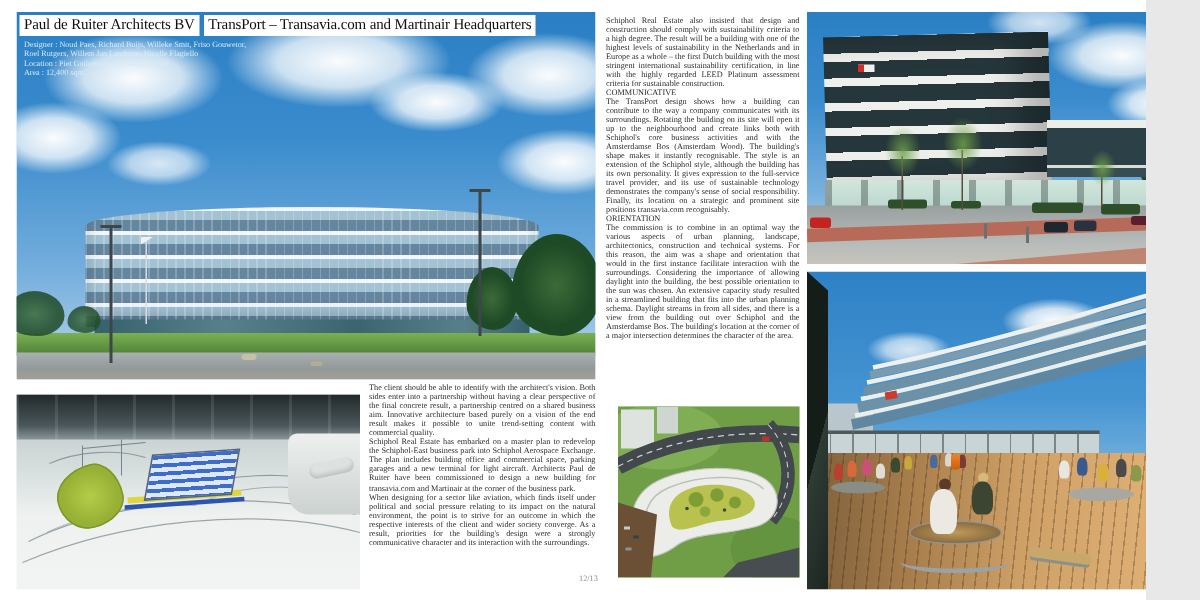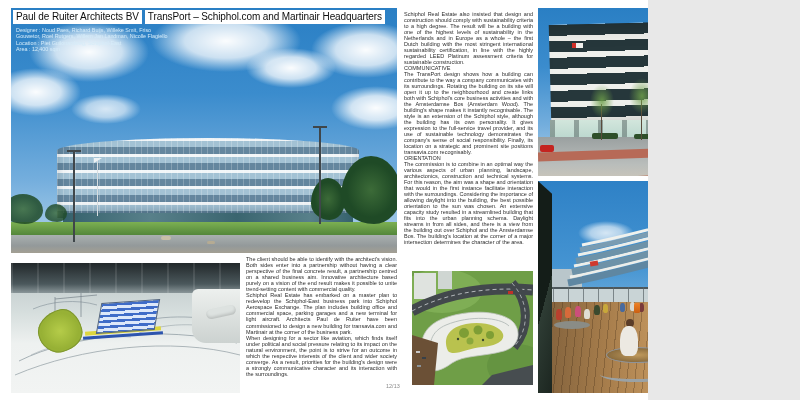--- a/index.html
+++ b/index.html
@@ -1,17 +1,17 @@
 <!DOCTYPE html>
 <html><head>
 <meta charset="utf-8">
 <style>
   html,body{margin:0;padding:0;background:#e8e8e8;}
-  #page{position:relative;width:648px;height:400px;background:#ffffff;overflow:hidden;
-        font-family:Liberation Sans, sans-serif;}
+  #page{position:relative;width:764px;height:400px;background:#ffffff;overflow:hidden;
+        font-family:Liberation Serif, serif;}
   .abs{position:absolute;}
   .photo{position:absolute;overflow:hidden;}
 
   
   #header{left:13px;top:10px;display:flex;gap:3px;z-index:30;}
   #header .seg{background:#ffffff;color:#0e0e0e;font-size:10px;line-height:11px;
                padding:1px 3px 2px 3px;white-space:nowrap;letter-spacing:-0.1px;}
 
   
   #credits{left:16px;top:27px;width:152px;z-index:30;color:#d6ecf9;
@@ -147,21 +147,21 @@
     <div class="lamp" style="left:62px;top:142px;height:92px;"></div>
     <div class="lamp" style="left:308px;top:118px;height:98px;"></div>
     <div style="position:absolute;left:86px;top:150px;width:1px;height:58px;background:#d8dde0;"></div>
     <div style="position:absolute;left:83px;top:150px;width:8px;height:5px;background:#eef2f4;clip-path:polygon(0 0,100% 0,0 100%);"></div>
     <div style="position:absolute;left:150px;top:228px;width:10px;height:4px;background:#c8bfa8;border-radius:2px;"></div>
     <div style="position:absolute;left:196px;top:233px;width:8px;height:3px;background:#b5ab93;border-radius:2px;"></div>
   </div>
 
   <div class="abs" id="header">
     <div class="seg">Paul de Ruiter Architects BV</div>
-    <div class="seg">TransPort – Schiphol.com and Martinair Headquarters</div>
+    <div class="seg">TransPort – Transavia.com and Martinair Headquarters</div>
   </div>
 
   <div class="abs" id="credits">
     <div>Designer : Noud Paes, Richard Buijs, Willeke Smit, Friso Gouwetor, Roel Rutgers, Willem Jan Landman, Nicolle Flagiello</div>
     <div>Location : Piet Guilonardweg, Schiphol-East</div>
     <div>Area : 12,400 sqm</div>
   </div>
 
   <div class="photo" id="photo-sketch">
     <div id="sk-dark"></div>

